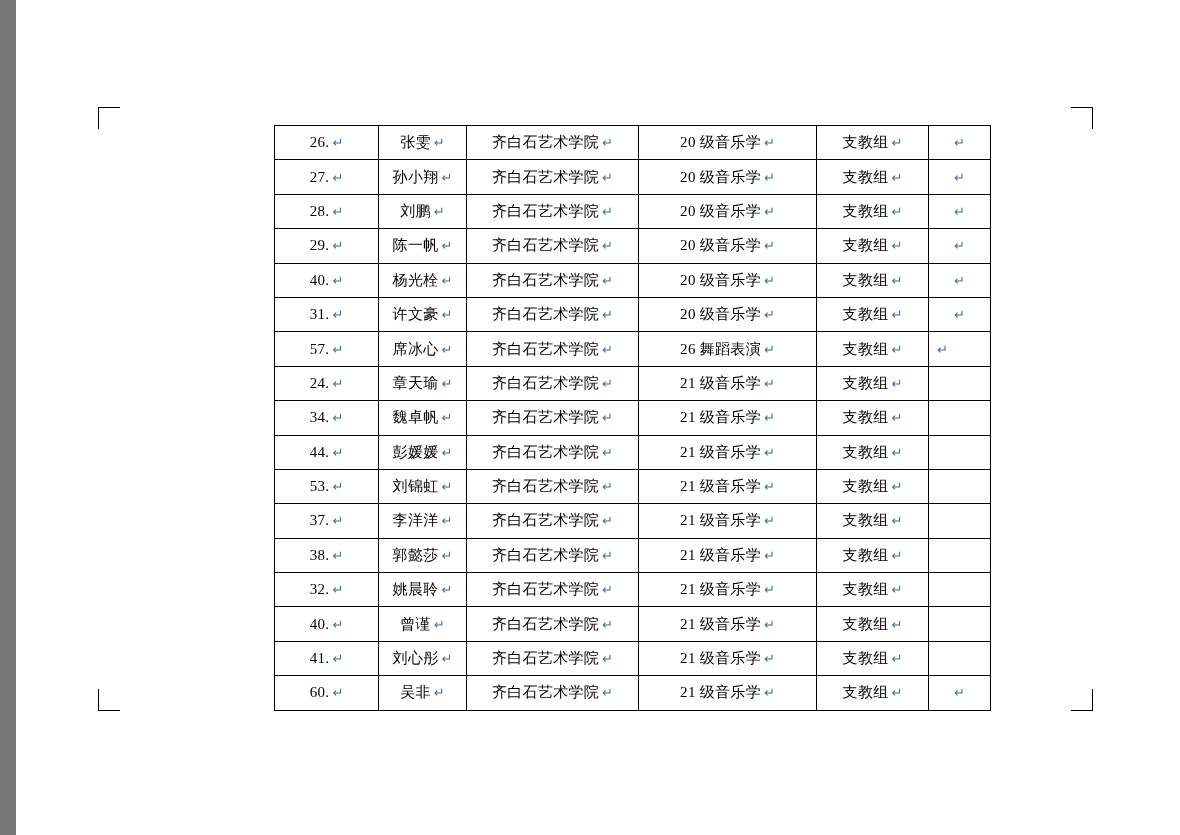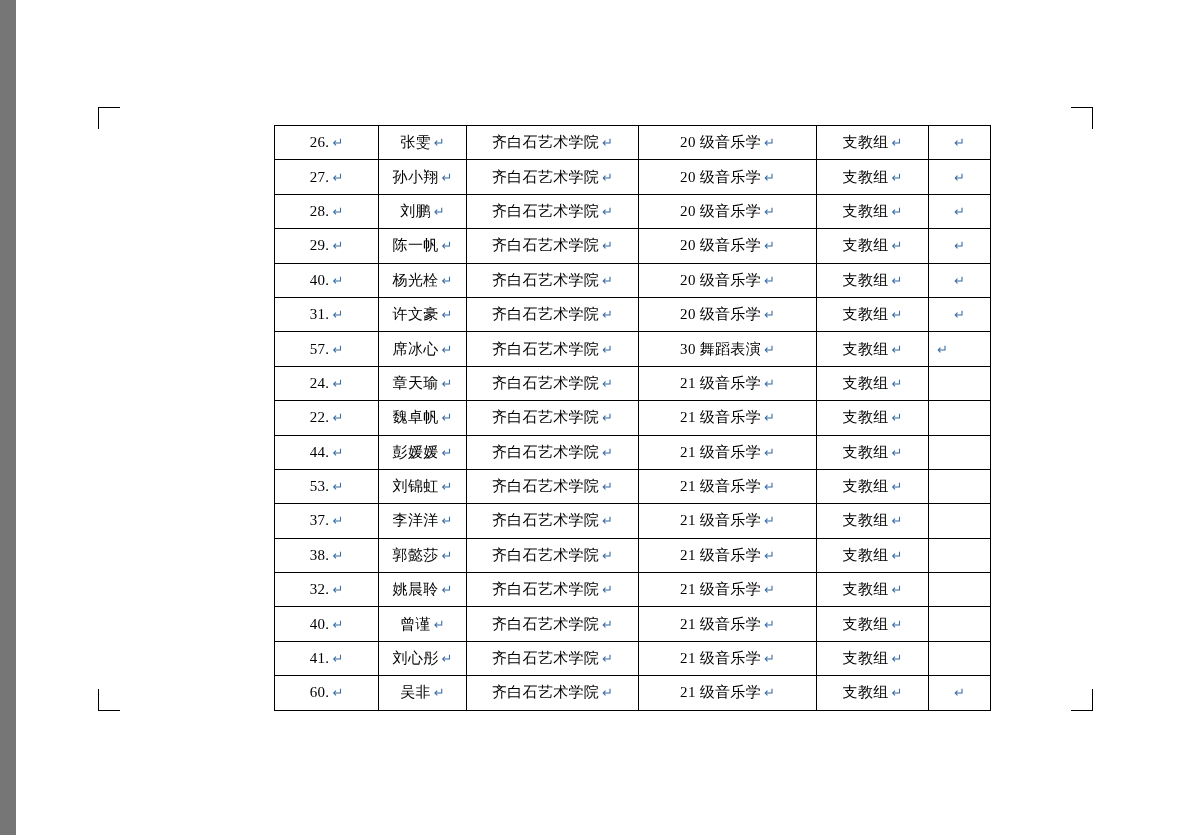--- a/index.html
+++ b/index.html
@@ -350,21 +350,21 @@
             </div>
           </td>
           <td>
             <div class="cell">
               <span class="txt">齐白石艺术学院</span>
               <span class="pilcrow">↵</span>
             </div>
           </td>
           <td>
             <div class="cell">
-              <span class="txt">30 舞蹈表演</span>
+              <span class="txt">26 舞蹈表演</span>
               <span class="pilcrow">↵</span>
             </div>
           </td>
           <td>
             <div class="cell">
               <span class="txt">支教组</span>
               <span class="pilcrow">↵</span>
             </div>
           </td>
           <td>
@@ -404,21 +404,21 @@
               <span class="pilcrow">↵</span>
             </div>
           </td>
           <td>
             <div class="cell sign-cell"></div>
           </td>
         </tr>
         <tr>
           <td>
             <div class="cell idx">
-              <span class="txt">22.</span>
+              <span class="txt">34.</span>
               <span class="pilcrow">↵</span>
             </div>
           </td>
           <td>
             <div class="cell">
               <span class="txt">魏卓帆</span>
               <span class="pilcrow">↵</span>
             </div>
           </td>
           <td>

